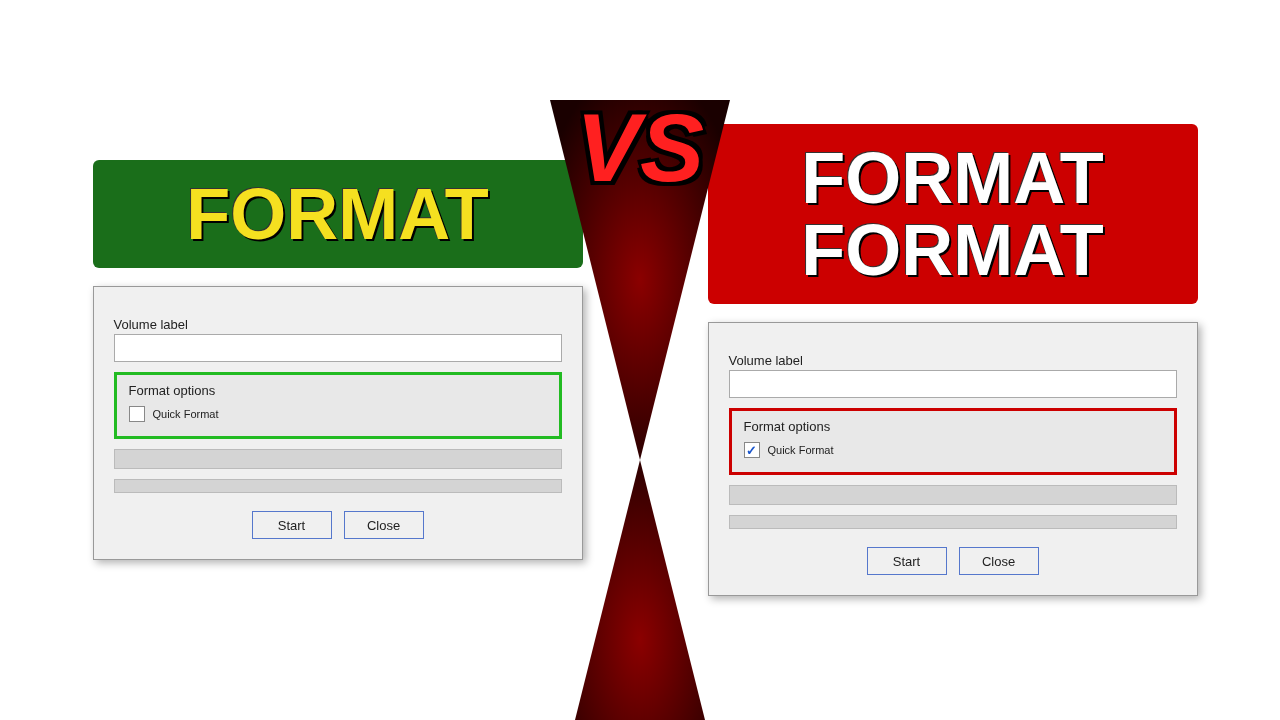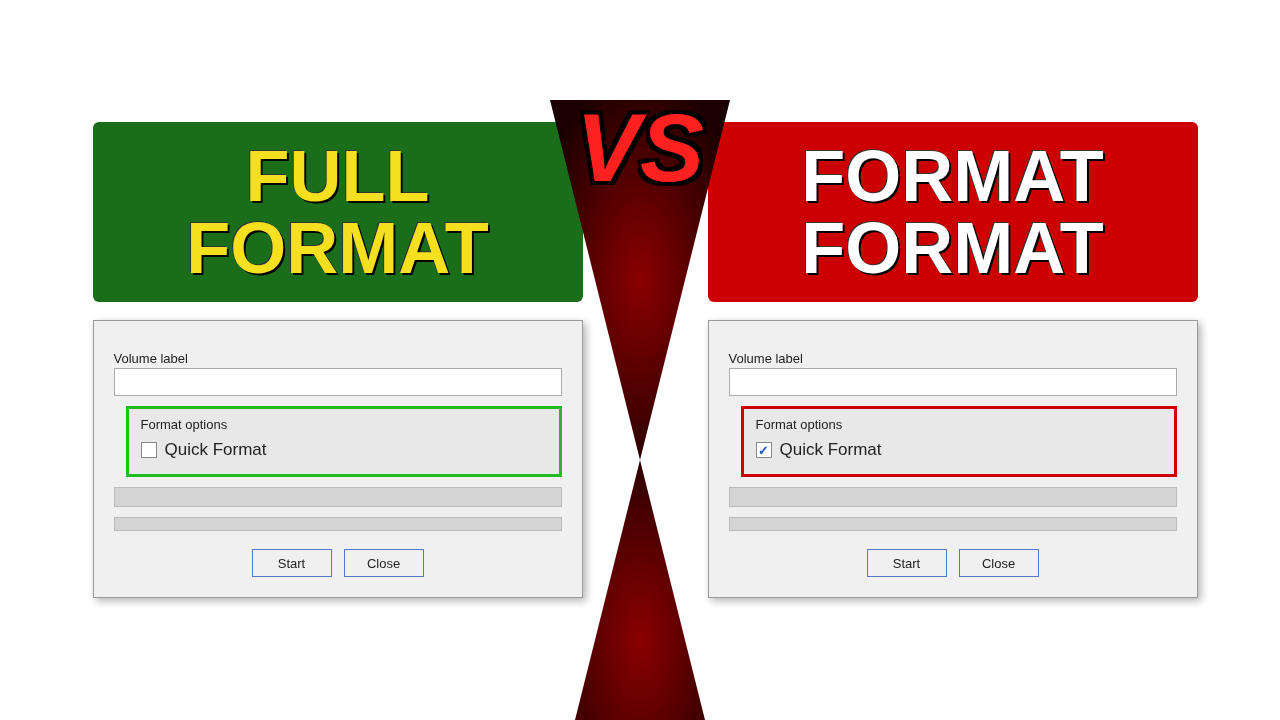--- a/index.html
+++ b/index.html
@@ -143,21 +143,20 @@
       font-size: 13px;
     }
 
     .format-options-box {
       border: 1px solid #ccc;
       background: #e8e8e8;
       padding: 8px 12px 14px;
       display: flex;
       flex-direction: column;
       gap: 8px;
-      margin-left: 12px;
     }
 
     .format-options-box.green-border {
       border: 3px solid #22bb22;
     }
 
     .format-options-box.red-border {
       border: 3px solid #cc0000;
     }
 
@@ -185,21 +184,21 @@
     }
 
     .checkbox-box.checked::after {
       content: '✓';
       font-size: 13px;
       color: #1a56cc;
       font-weight: bold;
     }
 
     .checkbox-label {
-      font-size: 17px;
+      font-size: 11px;
       color: #222;
     }
 
     .dialog-bar {
       width: 100%;
       height: 20px;
       background: #d4d4d4;
       border: 1px solid #bbb;
     }
 
@@ -229,21 +228,20 @@
     }
   </style>
 </head>
 <body>
 
 <div class="container">
 
   <div class="side-panel left">
     <div class="title-banner green">
       <div class="title-text yellow">
-        <div>FULL</div>
         <div>FORMAT</div>
       </div>
     </div>
 
     <div class="dialog">
       <div>
         <div class="dialog-label">Volume label</div>
         <input class="dialog-input" type="text" value="" style="">
       </div>
 

